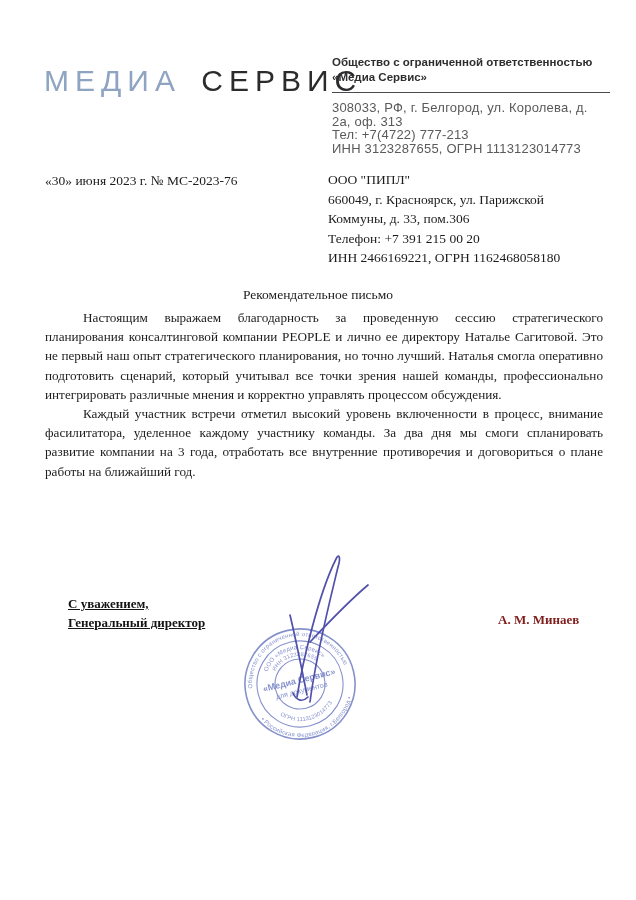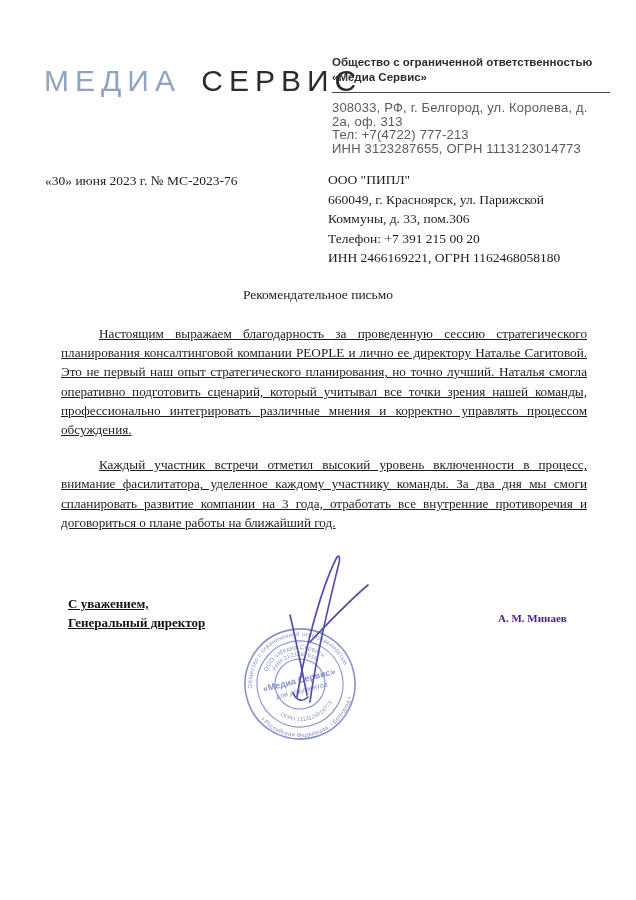--- a/index.html
+++ b/index.html
@@ -51,29 +51,29 @@
   }
   
   .title{
     position:absolute;left:0;top:287px;width:636px;
     text-align:center;font-size:13.5px;
   }
   .body-text{
     position:absolute;left:45px;top:308px;width:558px;
     font-size:13.2px;line-height:19.2px;text-align:justify;
   }
-  .body-text p{margin:16px;text-indent:38px;text-decoration:underline;}
+  .body-text p{margin:0;text-indent:38px;}
   
   .closing{
     position:absolute;left:68px;top:594px;
     font-size:13px;font-weight:bold;line-height:19px;color:#141416;text-decoration:underline;
   }
   .signer-name{
     position:absolute;left:498px;top:612px;
-    font-size:11px;font-weight:bold;color:#4c1d95;white-space:nowrap;
+    font-size:13px;font-weight:bold;color:#7f1d1d;white-space:nowrap;
   }
   
   .stamp{
     position:absolute;left:242px;top:626px;width:116px;height:116px;
     transform:rotate(-14deg);
     opacity:.88;
   }
   .stamp text{
     font-family:"Liberation Sans", sans-serif;
     fill:#7582c6;

